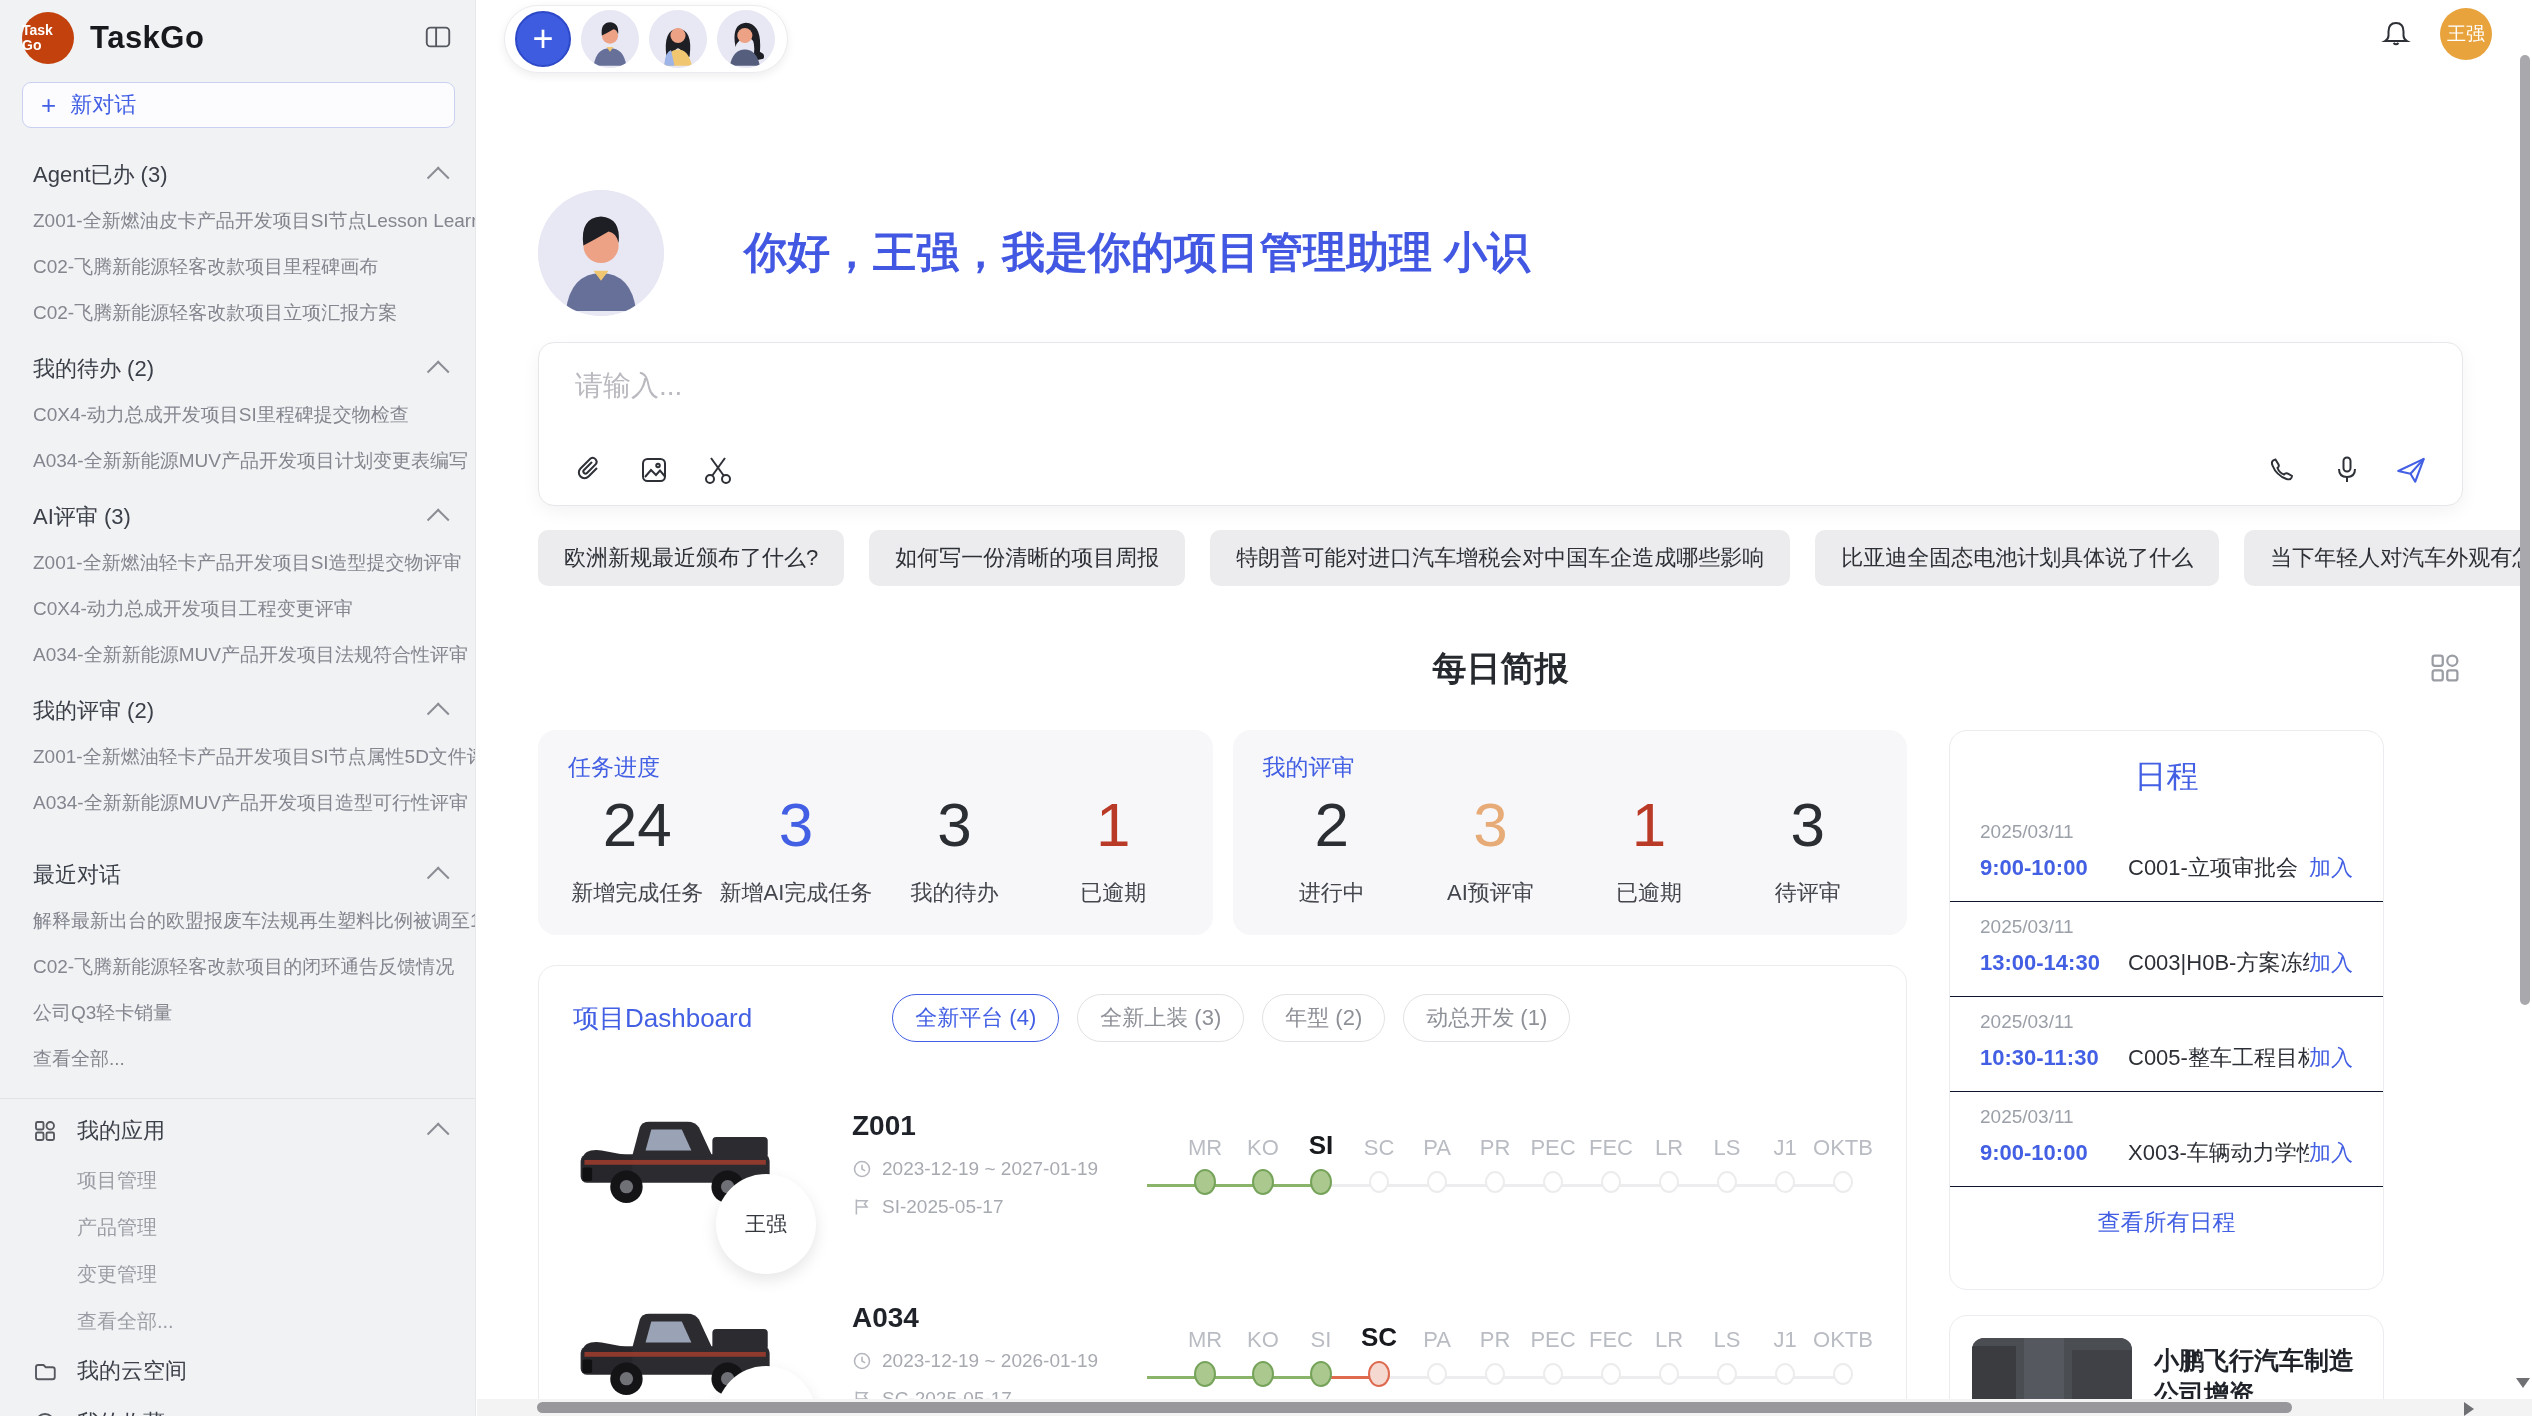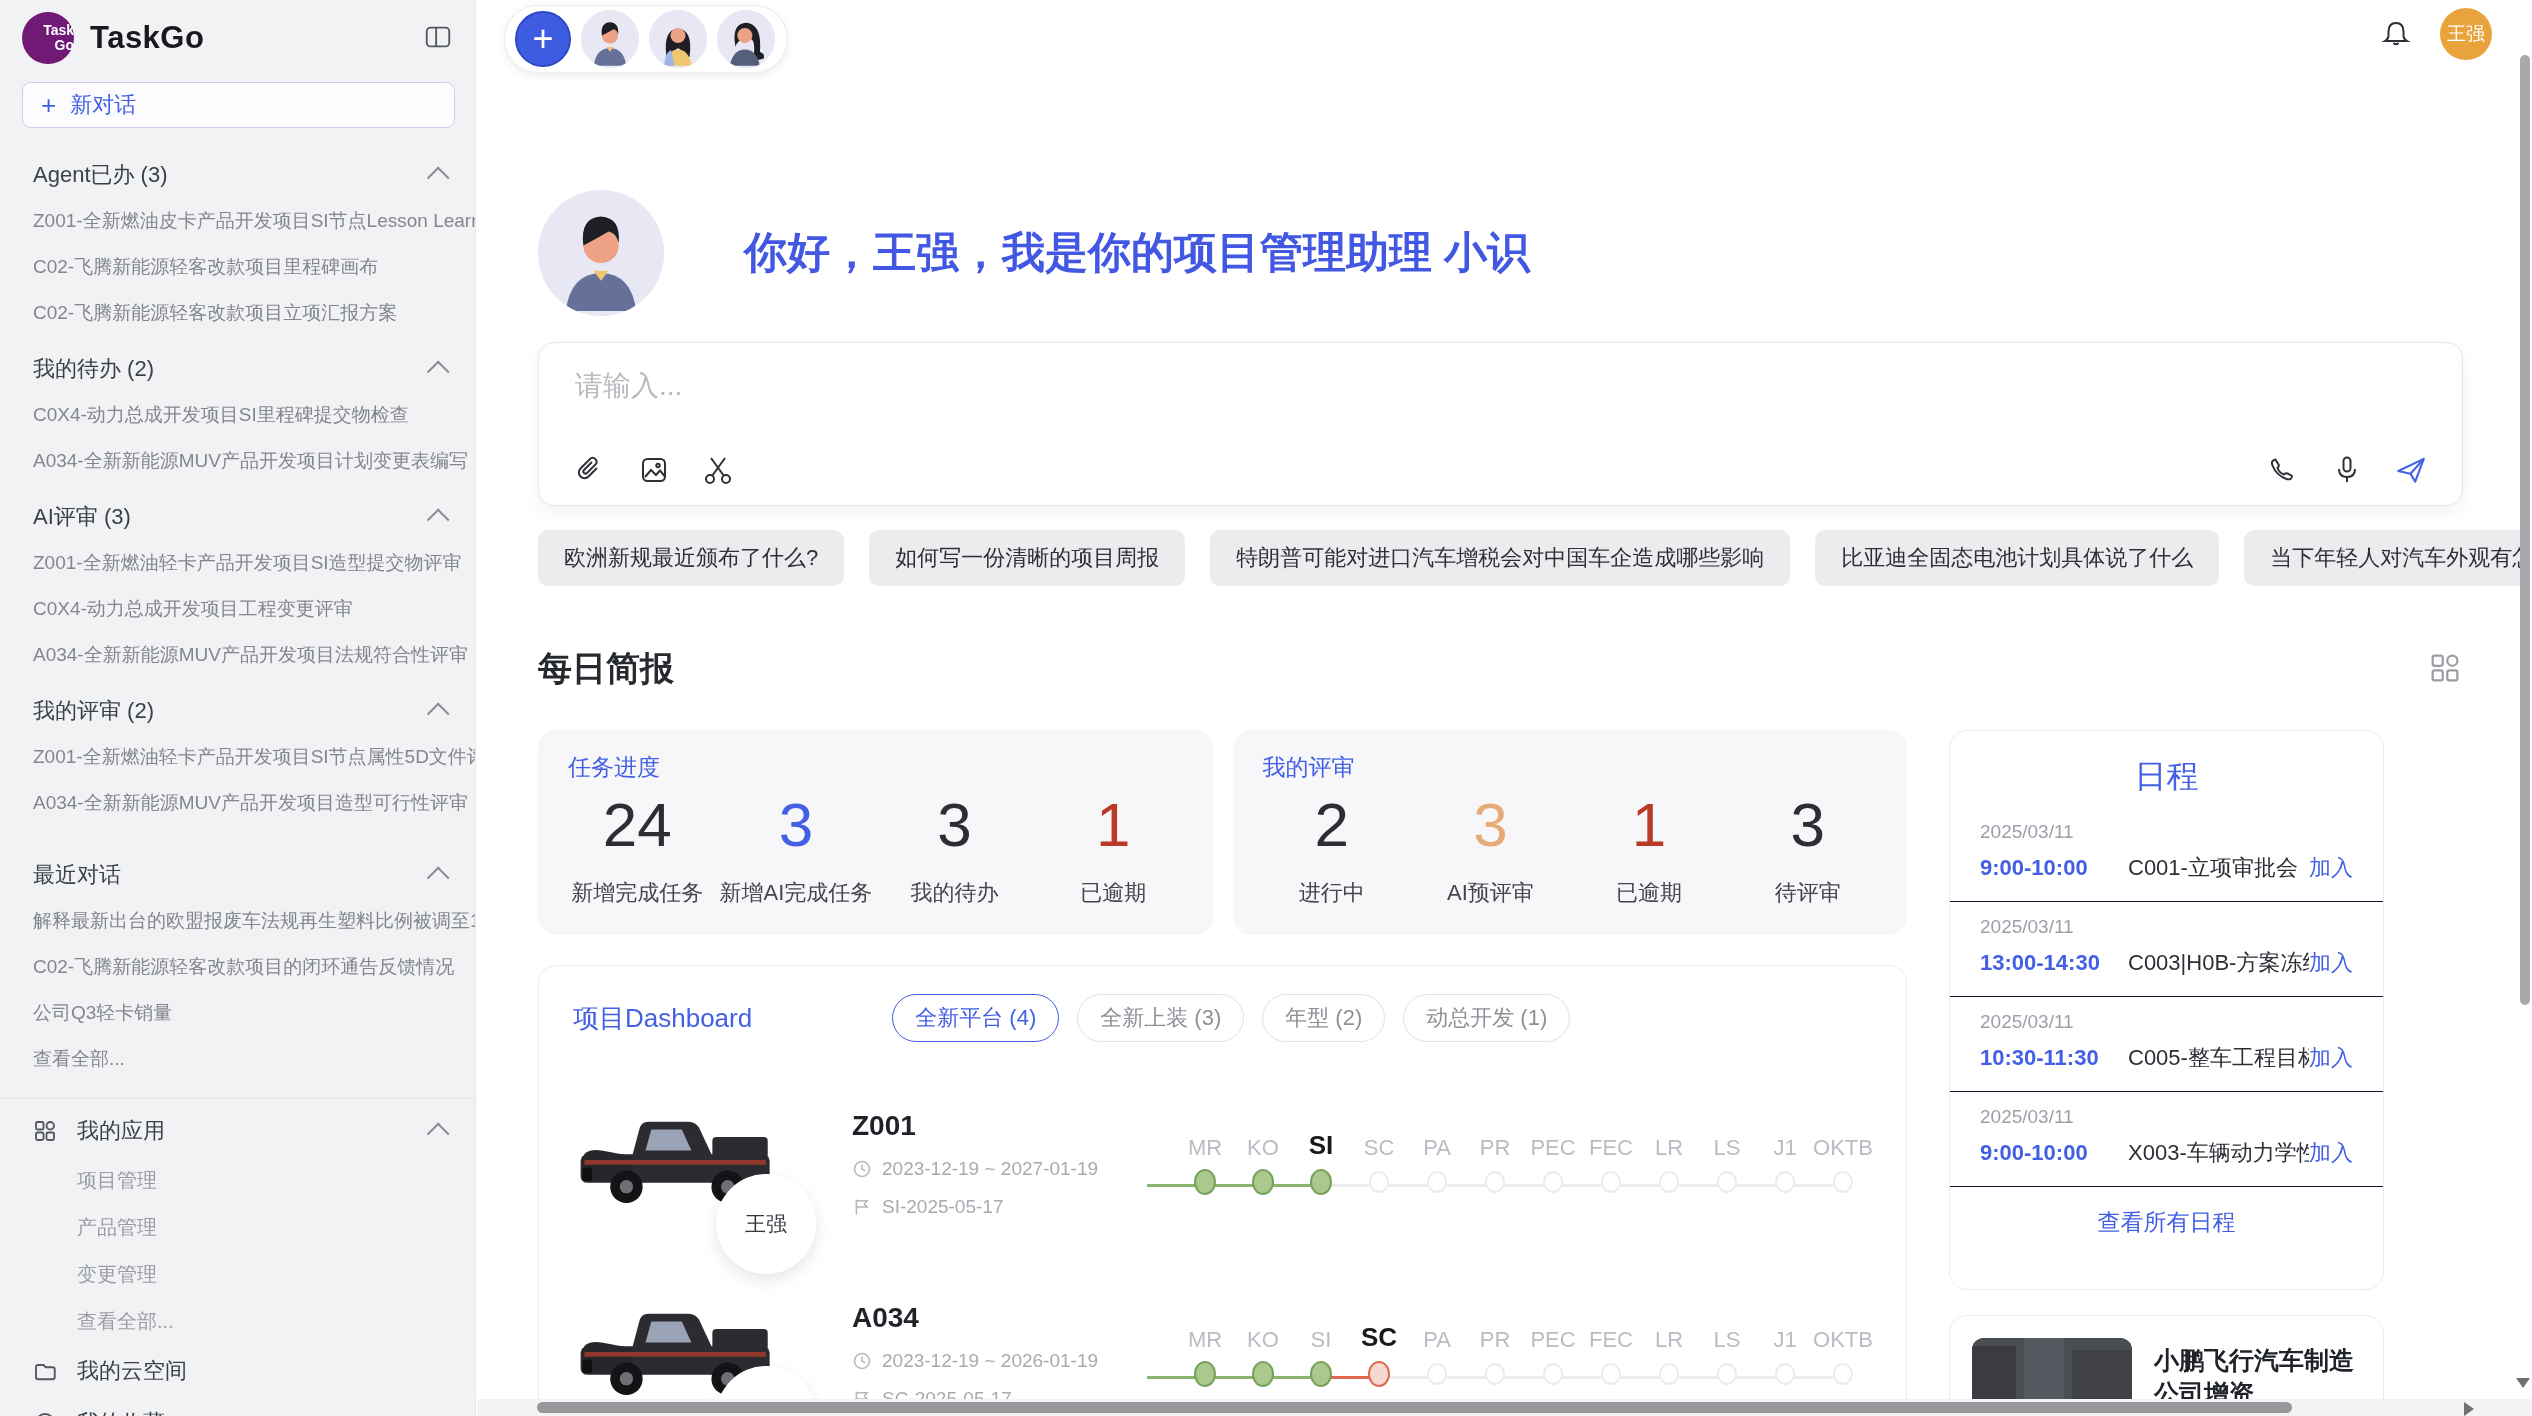--- a/index.html
+++ b/index.html
@@ -2,21 +2,21 @@
 <html><head>
 <meta charset="utf-8">
 <style>
   html,body{margin:0;padding:0;background:#dfe1e5;}
   *{box-sizing:border-box;font-family:"Liberation Sans","DejaVu Sans",sans-serif;}
   .app{position:relative;width:2532px;height:1416px;background:#fff;overflow:hidden;}
 
   
   .sidebar{position:absolute;left:0;top:0;width:476px;height:1416px;background:#f1f2f4;border-right:1px solid #e7e8ea;overflow:hidden;}
   .sb-header{display:flex;align-items:center;padding:12px 20px 10px 22px;position:relative;}
-  .logo-circle{width:52px;height:52px;border-radius:50%;background:#701a75;color:#fff;display:flex;flex-direction:column;align-items:flex-end;justify-content:center;font-size:14px;line-height:1.05;font-weight:600;}
+  .logo-circle{width:52px;height:52px;border-radius:50%;background:#c2410c;color:#fff;display:flex;flex-direction:column;align-items:flex-start;justify-content:center;font-size:14px;line-height:1.05;font-weight:600;}
   .sb-title{font-size:31px;font-weight:700;color:#17191d;margin-left:16px;letter-spacing:.5px;}
   .collapse-btn{position:absolute;right:20px;top:20px;width:34px;height:34px;display:flex;align-items:center;justify-content:center;cursor:pointer;}
   .new-chat{margin:8px 20px 14px 22px;height:46px;border:1px solid #c9d1f2;background:#fcfcff;border-radius:9px;display:flex;align-items:center;padding:0 18px;color:#4360e4;font-size:22px;cursor:pointer;}
   .new-chat .plus{font-size:26px;margin-right:14px;font-weight:400;}
   .sb-scroll{padding:0 0 10px 0;}
   .sb-section-h{display:flex;align-items:center;justify-content:space-between;padding:18px 26px 8px 33px;color:#3c4049;font-size:22px;cursor:pointer;}
   .chev{width:16px;height:16px;border-left:2px solid #8a8d94;border-top:2px solid #8a8d94;transform:rotate(45deg) translateY(4px);}
   .sb-items{list-style:none;margin:0;padding:0;}
   .sb-items li{padding:10px 10px 10px 33px;font-size:19px;color:#83868e;white-space:nowrap;overflow:hidden;cursor:pointer;}
   .sb-link{color:#9a9da4;}
@@ -45,21 +45,21 @@
   .composer{margin-top:24px;height:164px;border:1px solid #e7e7eb;border-radius:16px;box-shadow:0 6px 18px rgba(0,0,0,.05);padding:26px 34px 18px 34px;display:flex;flex-direction:column;justify-content:space-between;background:#fff;}
   .composer input{border:none;outline:none;font-size:28px;color:#333;width:100%;background:transparent;}
   .composer input::placeholder{color:#b9b9bf;}
   .composer-bar{display:flex;justify-content:space-between;align-items:center;}
   .cbar-left,.cbar-right{display:flex;align-items:center;gap:30px;}
   .cicon{width:34px;height:34px;cursor:pointer;display:flex;align-items:center;justify-content:center;}
 
   .chips{display:flex;gap:25px;margin-top:24px;}
   .chip{background:#ececee;border-radius:10px;padding:13px 26px;font-size:22px;color:#2d3036;white-space:nowrap;cursor:pointer;}
 
-  .briefing-h{position:relative;margin-top:58px;height:50px;display:flex;align-items:center;justify-content:flex-start;}
+  .briefing-h{position:relative;margin-top:58px;height:50px;display:flex;align-items:center;justify-content:center;}
   .briefing-title{font-size:34px;font-weight:700;color:#26292e;}
   .briefing-grid{position:absolute;right:0;top:6px;width:36px;height:36px;cursor:pointer;}
 
   .columns{display:grid;grid-template-columns:1fr 435px;column-gap:42px;margin-top:36px;margin-right:120px;align-items:start;}
 
   .stats-row{display:flex;gap:20px;}
   .stat-card{flex:1;background:#f7f7f9;border-radius:18px;height:205px;position:relative;padding:64px 20px 0 20px;}
   .stat-title{position:absolute;left:30px;top:22px;font-size:23px;color:#4360e4;}
   .stat-items{display:flex;justify-content:space-around;}
   .stat-item{display:flex;flex-direction:column;align-items:center;width:25%;}

